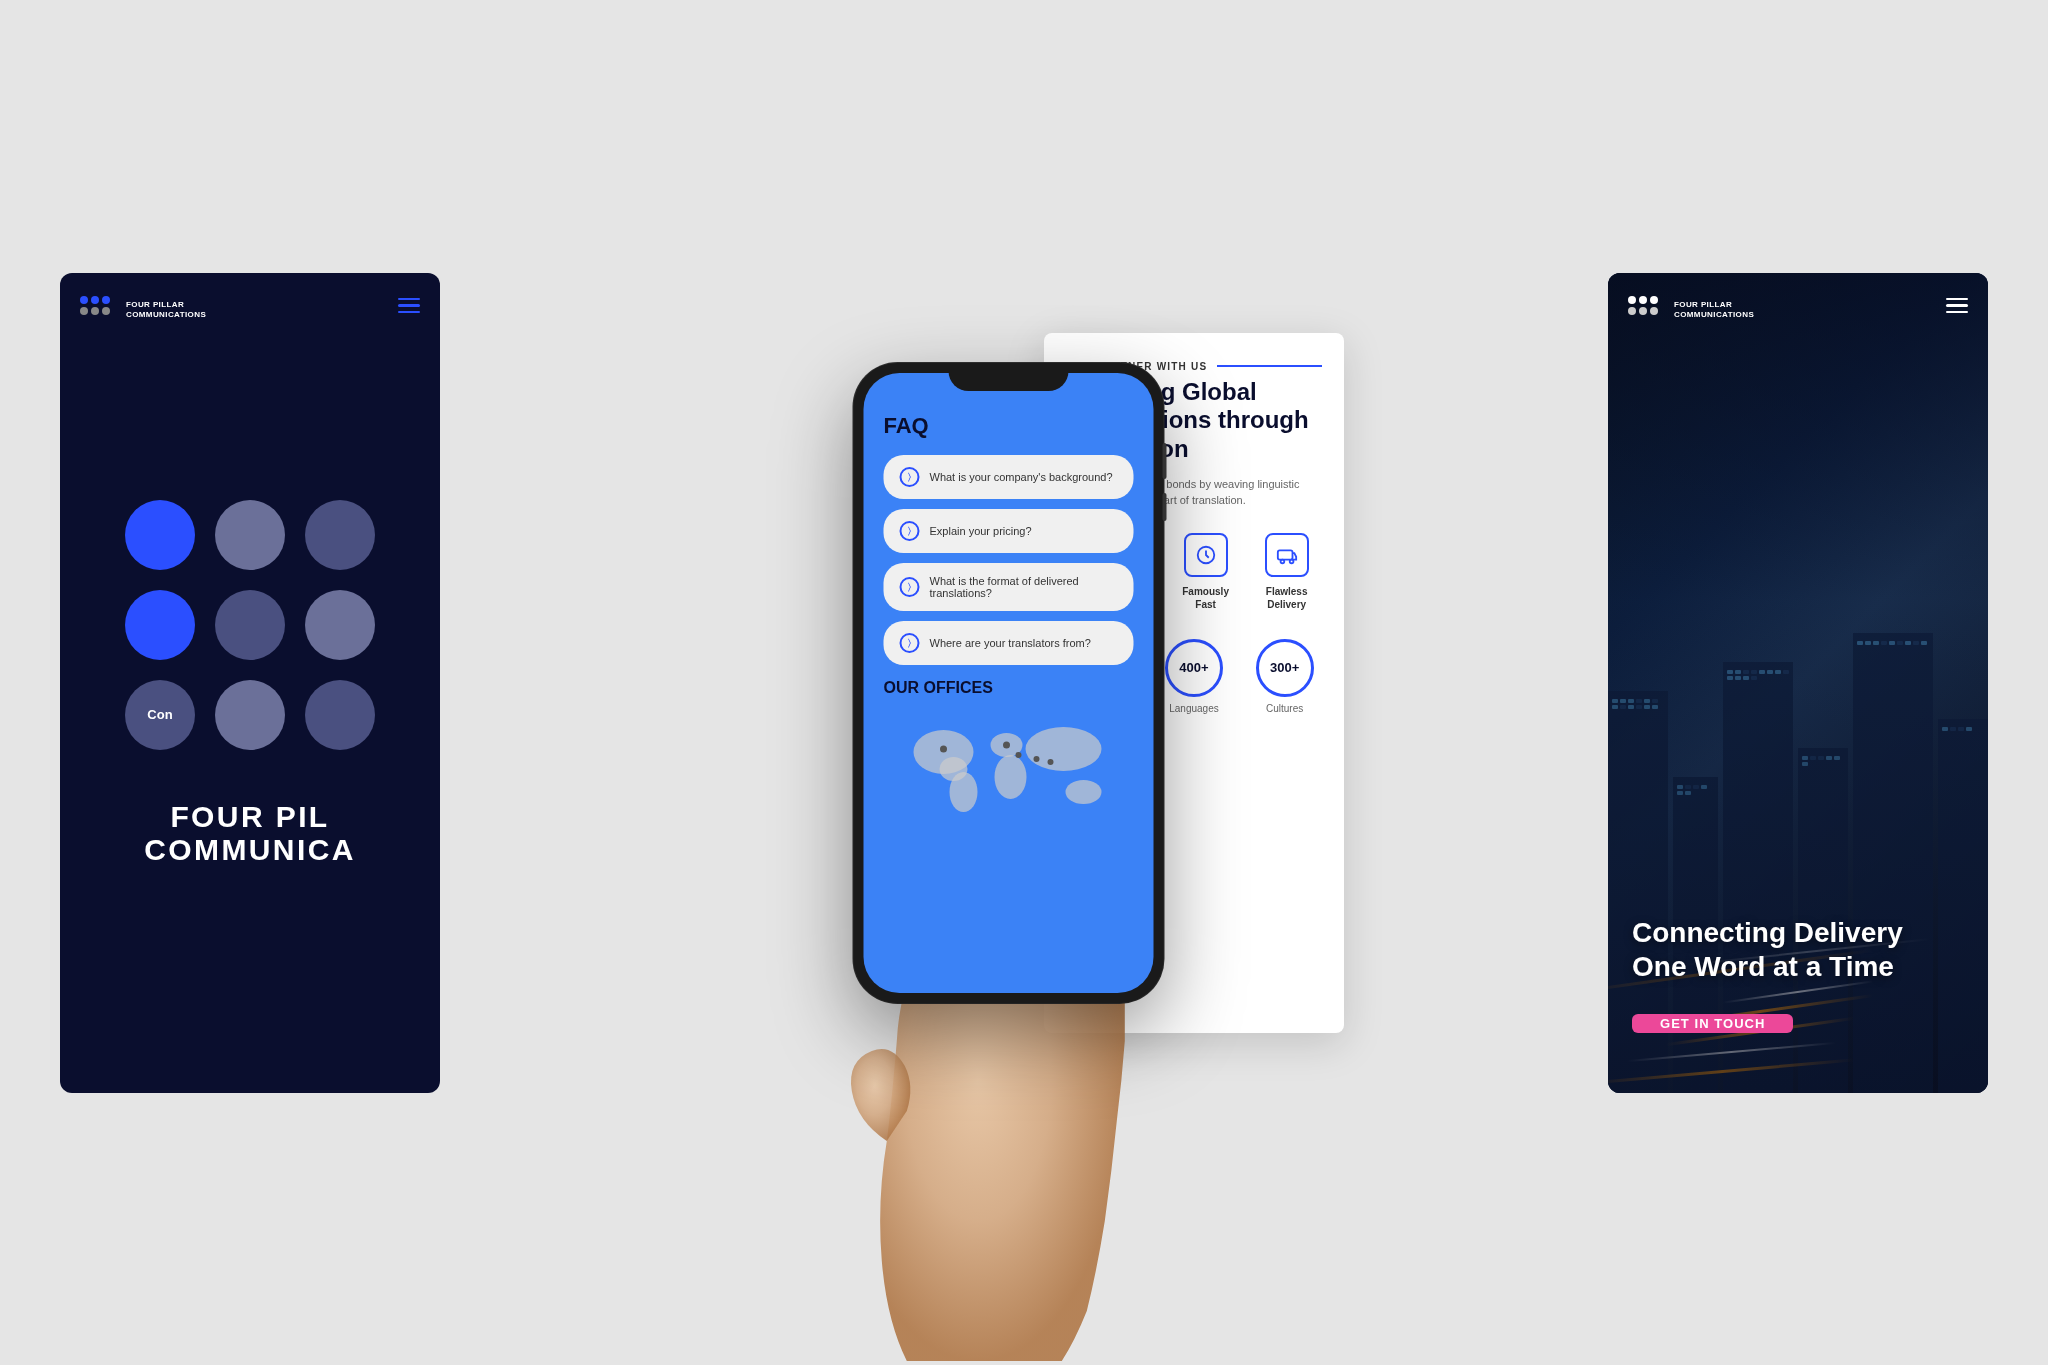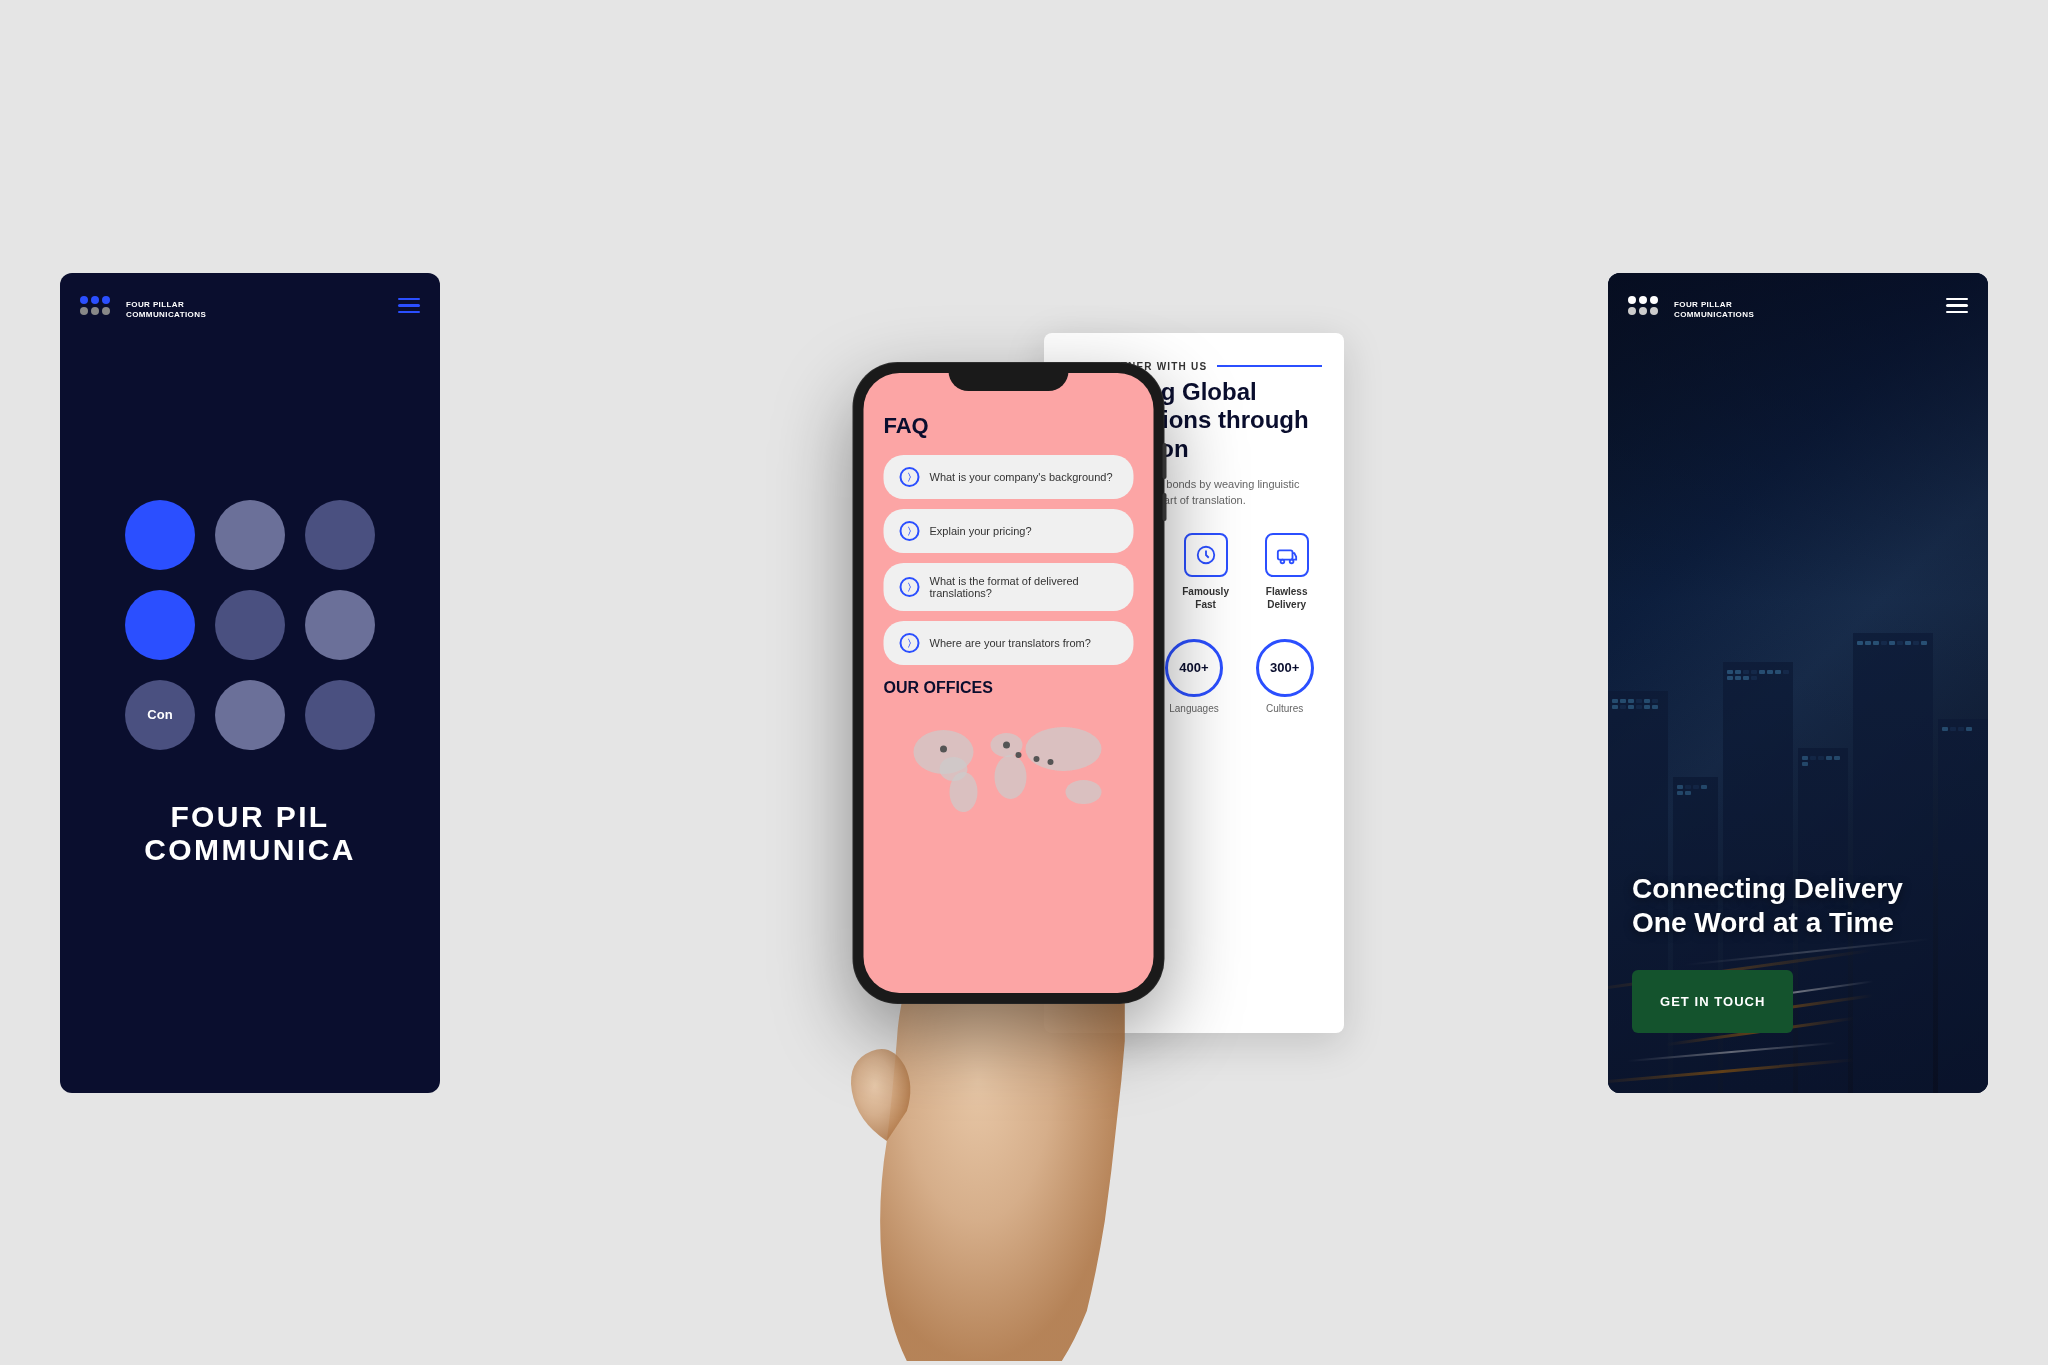--- a/index.html
+++ b/index.html
@@ -101,26 +101,26 @@
       color: #fff;
       font-size: 28px;
       font-weight: 700;
       line-height: 1.2;
       margin-bottom: 30px;
       text-shadow: 0 2px 8px rgba(0,0,0,0.5);
     }
 
     .btn-get-in-touch {
       display: inline-block;
-      background: #14532d;
+      background: #ec4899;
       color: #fff;
       font-size: 13px;
       font-weight: 700;
       letter-spacing: 0.08em;
-      padding: 24px 28px;
+      padding: 2px 28px;
       border-radius: 6px;
       cursor: pointer;
     }
 
     
     .panel-middle {
       position: absolute;
       top: 50%;
       transform: translateY(-50%);
       left: 50%;
@@ -249,21 +249,21 @@
       background: #1a1a1a;
       border-radius: 44px;
       padding: 10px;
       box-shadow: 0 30px 80px rgba(0,0,0,0.4), 0 0 0 1px #333;
       position: relative;
     }
 
     .phone-screen {
       width: 100%;
       height: 100%;
-      background: #fca5a5;
+      background: #3b82f6;
       border-radius: 36px;
       overflow: hidden;
       position: relative;
     }
 
     .phone-notch {
       position: absolute;
       top: 0;
       left: 50%;
       transform: translateX(-50%);

